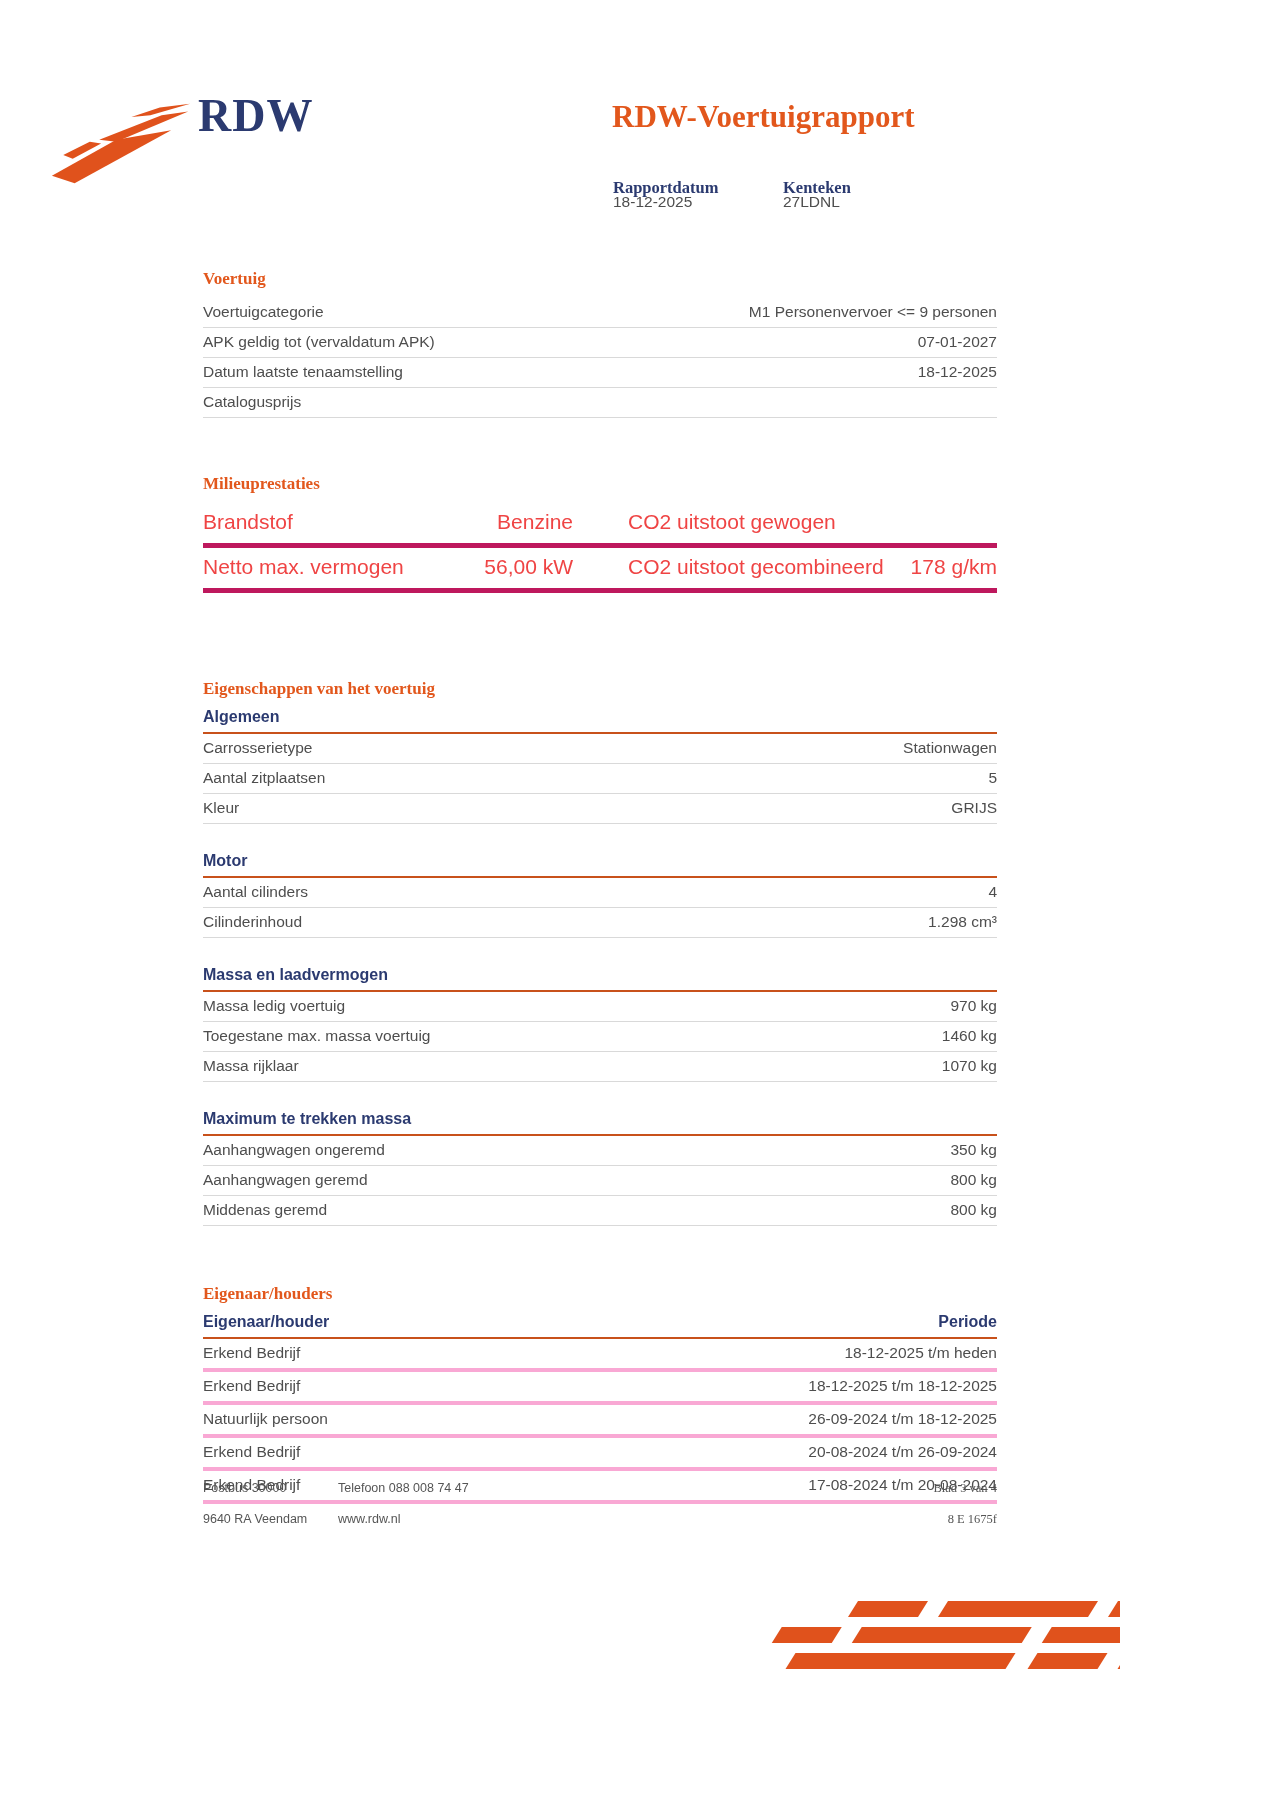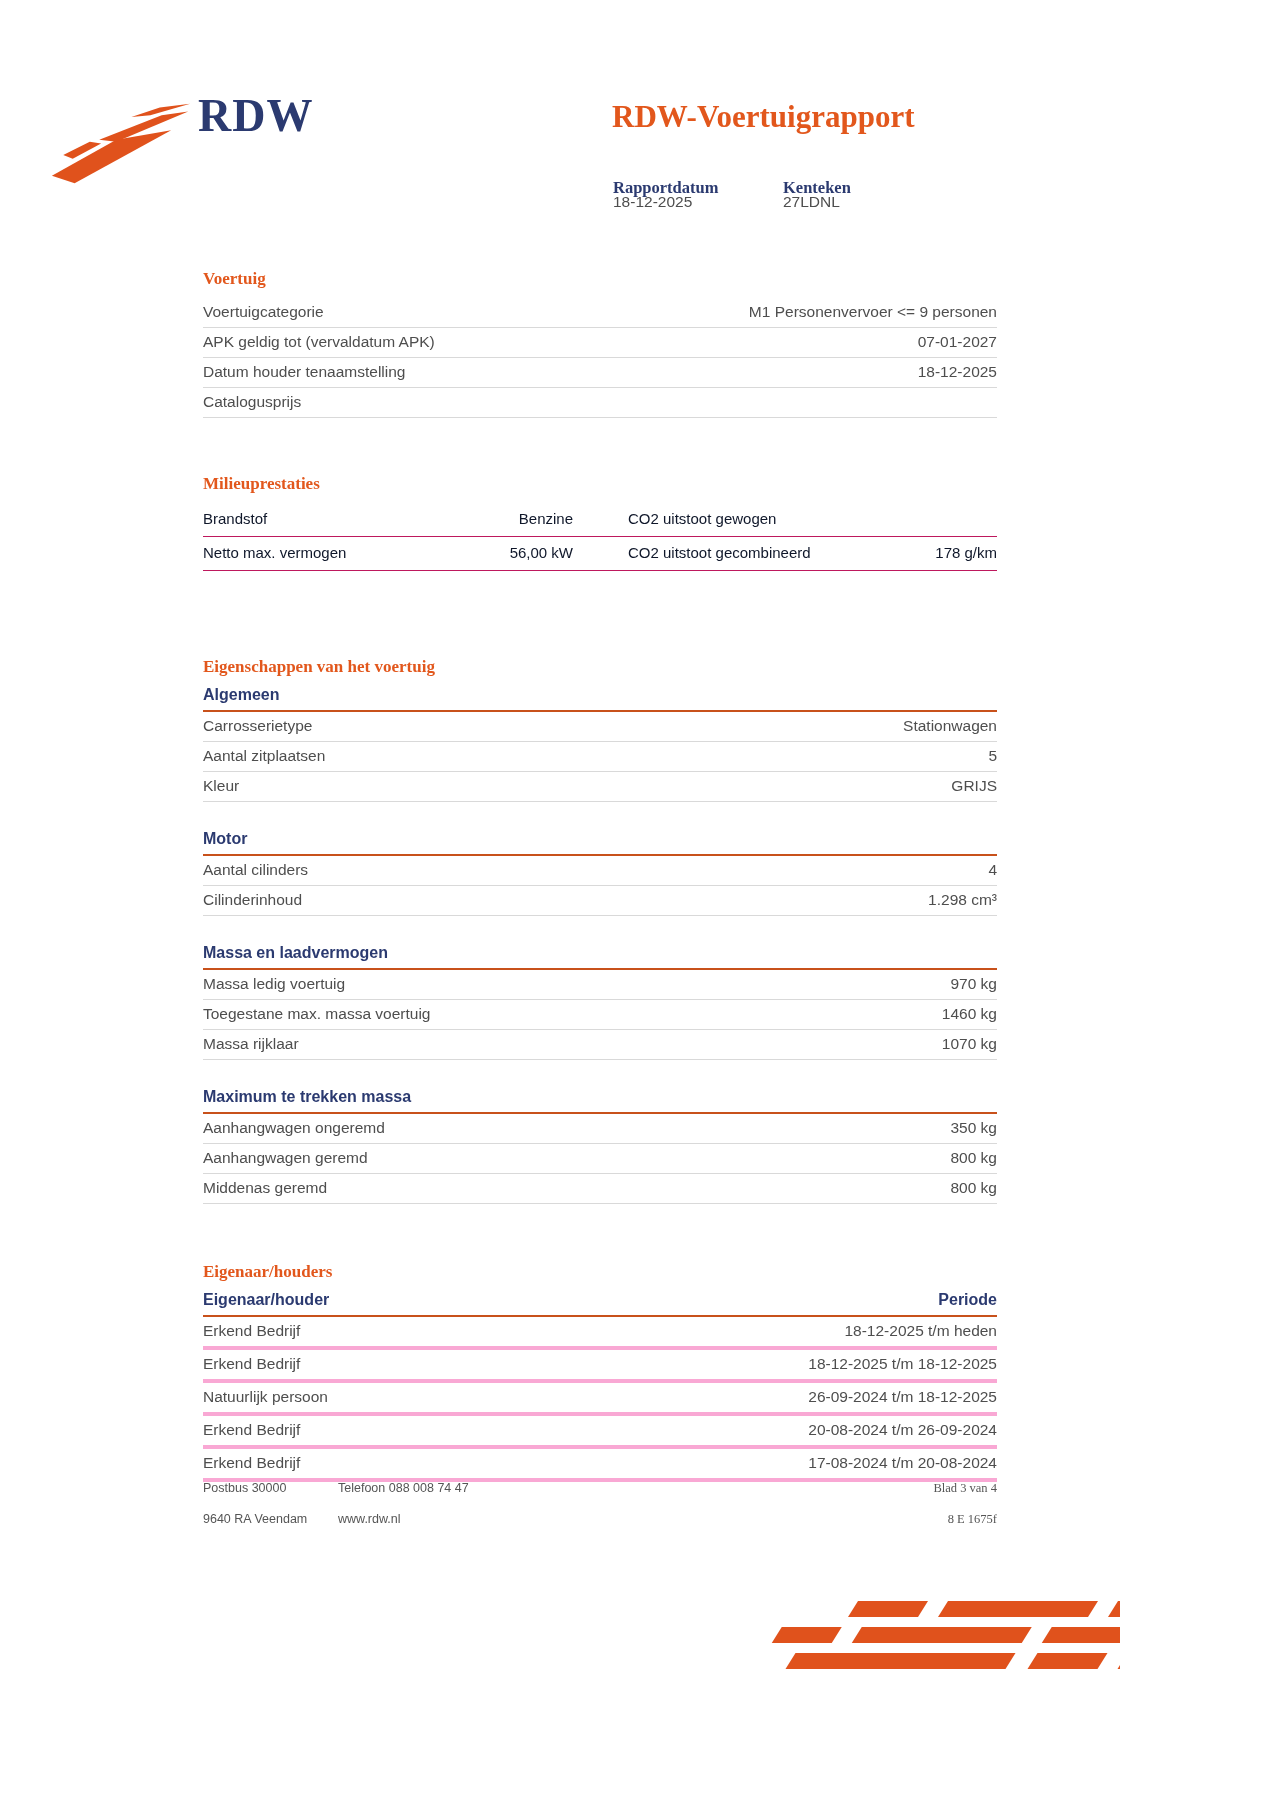--- a/index.html
+++ b/index.html
@@ -53,22 +53,22 @@
   }
   .kv-row {
     display: flex; justify-content: space-between; align-items: baseline;
     padding: 5px 0 6px; border-bottom: 1px solid #d9d9d9;
     font-size: 15.5px; color: #4e4e4e;
   }
   .kv-row .value { text-align: right; white-space: nowrap; }
 
   .milieu-row {
     display: flex; align-items: baseline;
-    padding: 7px 0 9px; border-bottom: 1px solid #be185d;
-    font-size: 15px; color: #0f172a;
+    padding: 7px 0 9px; border-bottom: 5px solid #be185d;
+    font-size: 21px; color: #ef4444;
   }
   .milieu-left  { width: 370px; display: flex; justify-content: space-between; }
   .milieu-gap   { width: 55px; flex: none; }
   .milieu-right { flex: 1; display: flex; justify-content: space-between; }
 
   .section-voertuig        { margin-top: 2px; }
   .section-milieu          { margin-top: 56px; }
   .section-eigenschappen   { margin-top: 86px; }
   .section-eigenaars       { margin-top: 58px; }
   .subsection              { margin-top: 28px; }
@@ -114,21 +114,21 @@
       <div class="section-head">Voertuig</div>
       <div class="kv-row">
         <span class="label">Voertuigcategorie</span>
         <span class="value">M1 Personenvervoer &lt;= 9 personen</span>
       </div>
       <div class="kv-row">
         <span class="label">APK geldig tot (vervaldatum APK)</span>
         <span class="value">07-01-2027</span>
       </div>
       <div class="kv-row">
-        <span class="label">Datum houder tenaamstelling</span>
+        <span class="label">Datum laatste tenaamstelling</span>
         <span class="value">18-12-2025</span>
       </div>
       <div class="kv-row">
         <span class="label">Catalogusprijs</span>
         <span class="value"></span>
       </div>
     </div>
 
     <div class="section-milieu">
       <div class="section-head">Milieuprestaties</div>

